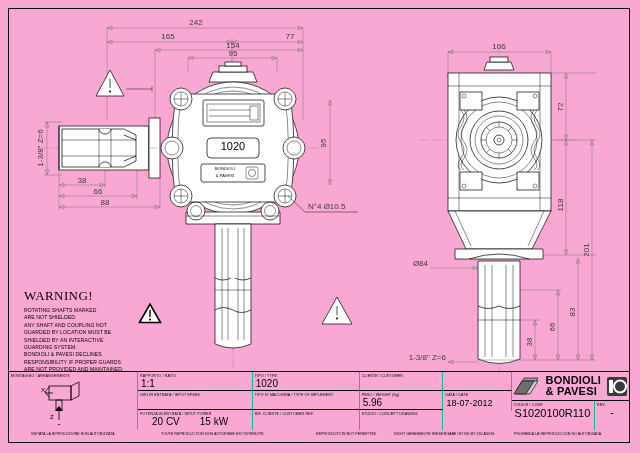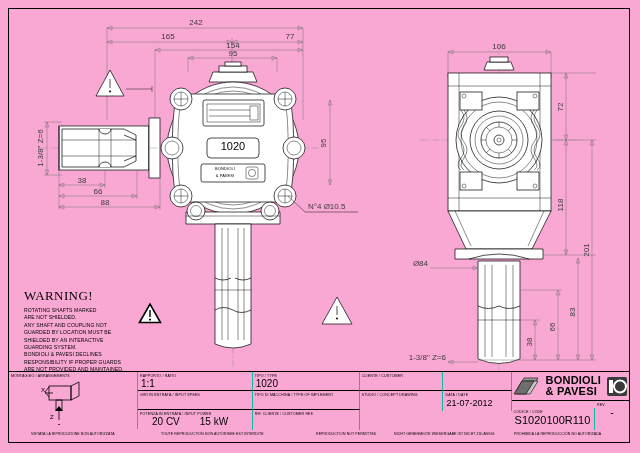--- a/index.html
+++ b/index.html
@@ -444,31 +444,35 @@
         <div class="lab">RIF. CLIENTE / CUSTOMER REF.</div>
         <div class="val"></div>
       </div>
     </div>
 
     <div style="width:108px;">
       <div class="cell subrow" style="height:19px;">
         <div class="lab">CLIENTE / CUSTOMER</div>
         <div class="val sm"></div>
       </div>
+      <div class="cell subrow" style="height:19px;">
+        <div class="lab">PESO / WEIGHT (Kg)</div>
+        <div class="val">5.96</div>
+      </div>
       <div class="cell" style="height:20px;">
         <div class="lab">STUDIO / CONCEPT DRAWING</div>
         <div class="val sm"></div>
       </div>
     </div>
 
     <div style="width:88px;">
       <div class="cell subrow" style="height:19px;border-top:0;"></div>
       <div class="cell" style="height:20px;">
         <div class="lab">DATA / DATE</div>
-        <div class="val sm">21-07-2012</div>
+        <div class="val sm">18-07-2012</div>
       </div>
     </div>
 
     <div style="flex:1;">
       <div class="subrow" style="height:29px;">
         <div id="logo">
           <svg width="30" height="22">
             <path d="M4,16 L12,3 L26,3 L18,16 Z" fill="#9a9a9a" stroke="#000" stroke-width="0.6"></path>
             <path d="M4,19 L12,6 L26,6 L18,19 Z" fill="#c9c9c9" stroke="#000" stroke-width="0.6"></path>
             <path d="M2,19 L10,6 L22,6 L14,19 Z" fill="#6e6e6e" stroke="#000" stroke-width="0.6"></path>
@@ -478,21 +482,21 @@
             <div class="ltext">&amp; PAVESI</div>
           </div>
           <svg width="24" height="22">
             <rect x="2" y="2" width="20" height="19" rx="2" fill="#3a3a3a"></rect>
             <circle cx="15" cy="11.5" r="6" fill="none" stroke="#fff" stroke-width="2"></circle>
             <rect x="4" y="5" width="4" height="13" fill="#fff"></rect>
           </svg>
         </div>
       </div>
       <div style="display:flex;height:29px;">
-        <div class="cell" style="flex:1;margin-top:7px;">
+        <div class="cell" style="flex:1;">
           <div class="lab">CODICE / CODE</div>
           <div class="val" style="font-size:11px;">S1020100R110</div>
         </div>
         <div style="width:34px;">
           <div class="lab">REV.</div>
           <div class="val" style="text-align:center;padding:0;">-</div>
         </div>
       </div>
     </div>
   </div>

